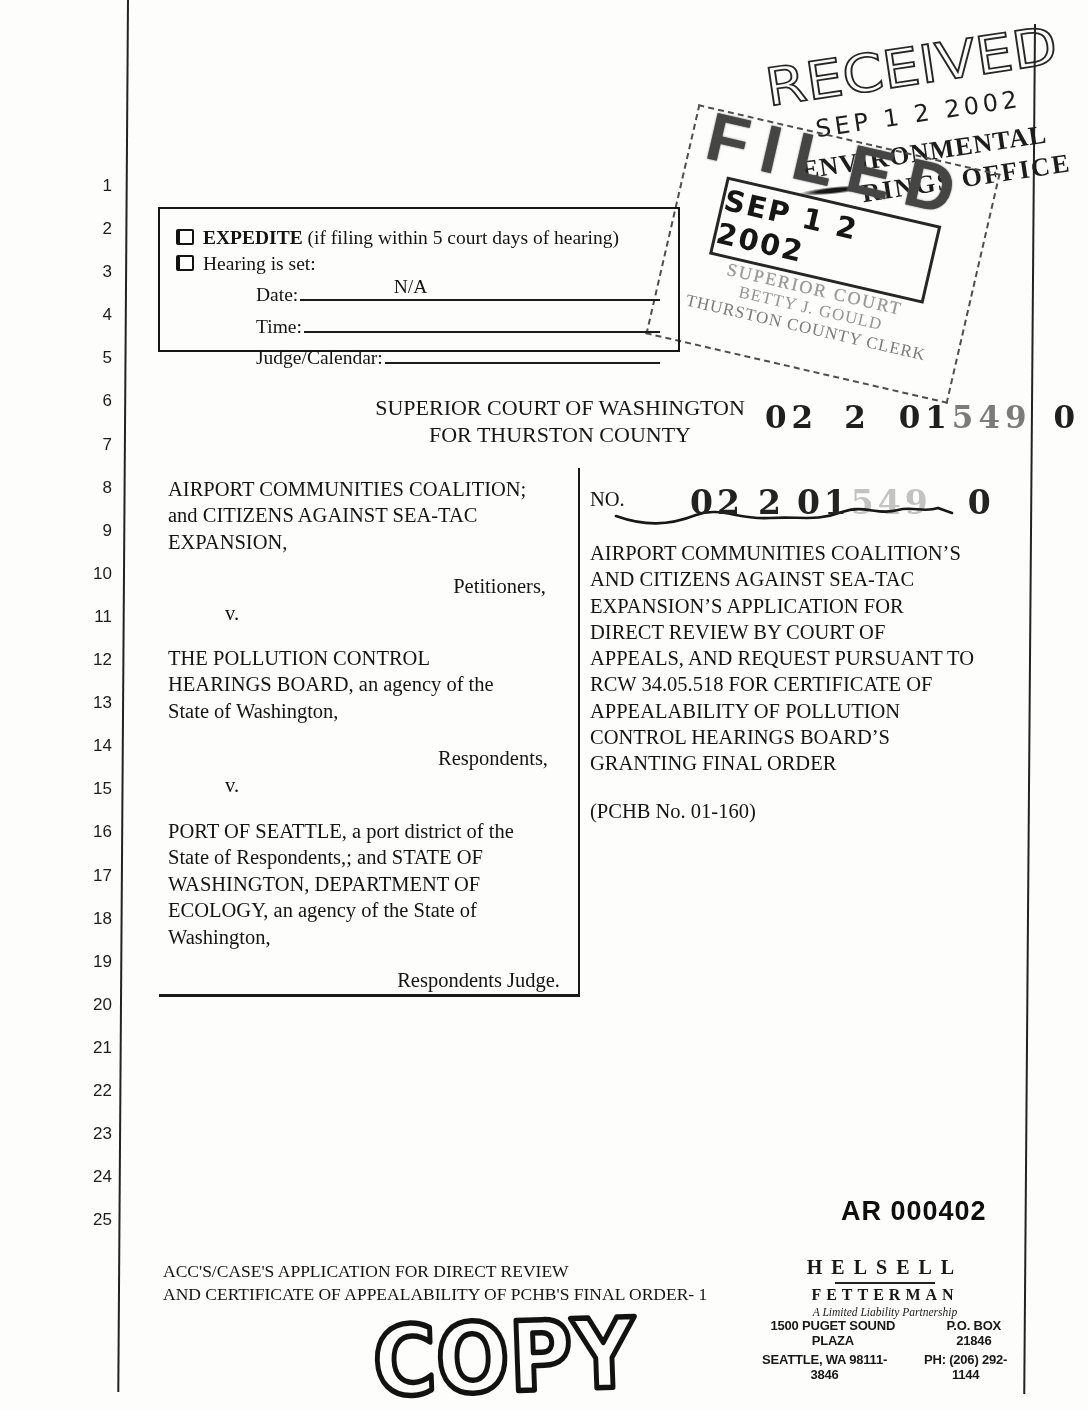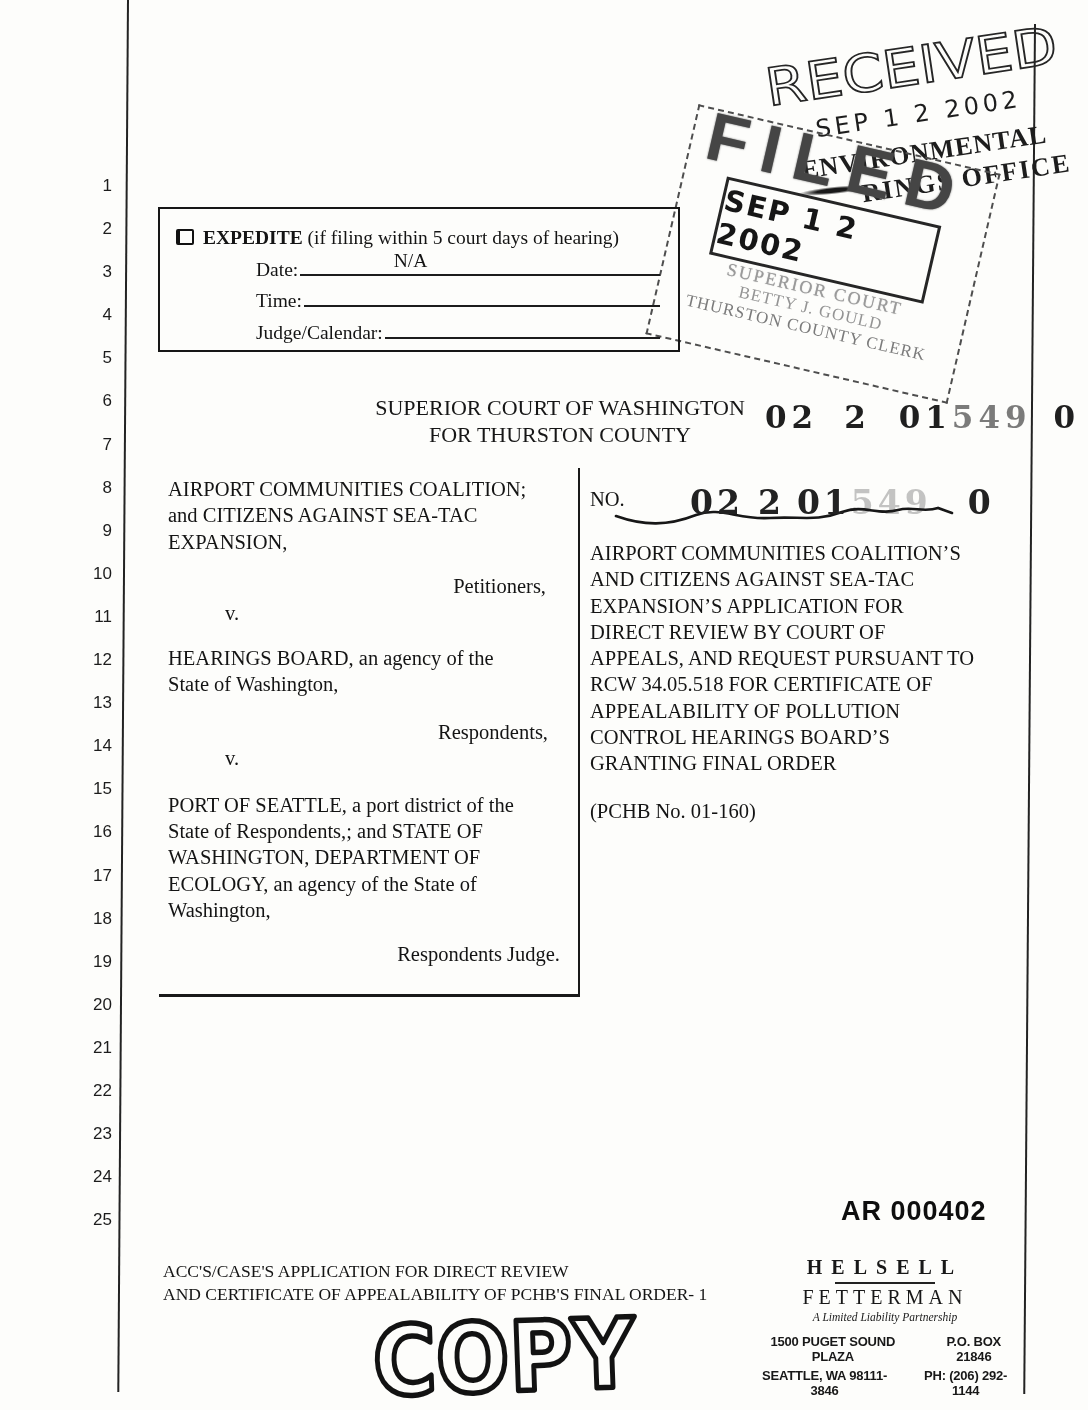--- a/index.html
+++ b/index.html
@@ -86,24 +86,24 @@
   .wave{position:absolute;left:24px;top:14px;}
   .pchb{margin-top:21px;}
 
   
   .ar{position:absolute;left:841px;top:1180px;font-family:"Liberation Sans",sans-serif;
       font-weight:700;font-size:27px;letter-spacing:1px;color:#0e0e0e;margin-top:16px;}
   .footer-left{position:absolute;left:163px;top:1260px;font-size:17.5px;line-height:22.5px;}
   .firm{position:absolute;left:752px;top:1256px;width:266px;text-align:center;color:#181818;}
   .firm .n1{font-size:20px;letter-spacing:9px;font-weight:600;}
   .firm .rule{width:100px;height:1.5px;background:#222;margin:3px auto 2px;}
-  .firm .n2{font-size:20px;letter-spacing:5px;font-weight:400;}
+  .firm .n2{font-size:16px;letter-spacing:5px;font-weight:700;}
   .firm .tag{font-style:italic;font-size:11.5px;margin-top:2px;}
   .firm .addr{display:flex;justify-content:center;gap:16px;font-family:"Liberation Sans",sans-serif;
-              font-weight:700;font-size:13px;letter-spacing:-0.2px;margin-top:11px;}
+              font-weight:700;font-size:13px;letter-spacing:-0.2px;margin-top:0;}
   .firm .addr.second{margin-top:4px;}
   .copy{position:absolute;left:366px;top:1303px;transform:rotate(-2deg);}
 </style>
 </head>
 <body>
 
 <div class="page">
 
   <div class="vrule left-rule"></div>
   <div class="vrule right-rule"></div>
@@ -155,20 +155,24 @@
     <div class="l2">BETTY J. GOULD</div>
     <div class="l3">THURSTON COUNTY CLERK</div>
   </div>
 
   <div class="expbox">
     <div class="exp-row">
       <span class="cbx"></span>
       <span><b>EXPEDITE</b>
         <span>(if filing within 5 court days of hearing)</span></span>
     </div>
+    <div class="exp-row">
+      <span class="cbx"></span>
+      <span>Hearing is set:</span>
+    </div>
     <div class="exp-row exp-indent">
       <span>Date:</span>
       <span class="fill-line">
         <span class="fill-value">N/A</span>
       </span>
     </div>
     <div class="exp-row exp-indent">
       <span>Time:</span>
       <span class="fill-line"></span>
     </div>
@@ -199,20 +203,21 @@
 
   <div class="cap-left">
     <div>
         <div>AIRPORT COMMUNITIES COALITION;</div>
         <div>and CITIZENS AGAINST SEA-TAC</div>
         <div>EXPANSION,</div>
       </div>
     <div class="align-r pet-label">Petitioners,</div>
     <div class="vdot">v.</div>
     <div class="gap19">
+        <div>THE POLLUTION CONTROL</div>
         <div>HEARINGS BOARD, an agency of the</div>
         <div>State of Washington,</div>
       </div>
     <div class="align-r resp-label">Respondents,</div>
     <div class="vdot">v.</div>
     <div class="gap20">
         <div>PORT OF SEATTLE, a port district of the</div>
         <div>State of Respondents,; and STATE OF</div>
         <div>WASHINGTON, DEPARTMENT OF</div>
         <div>ECOLOGY, an agency of the State of</div>

